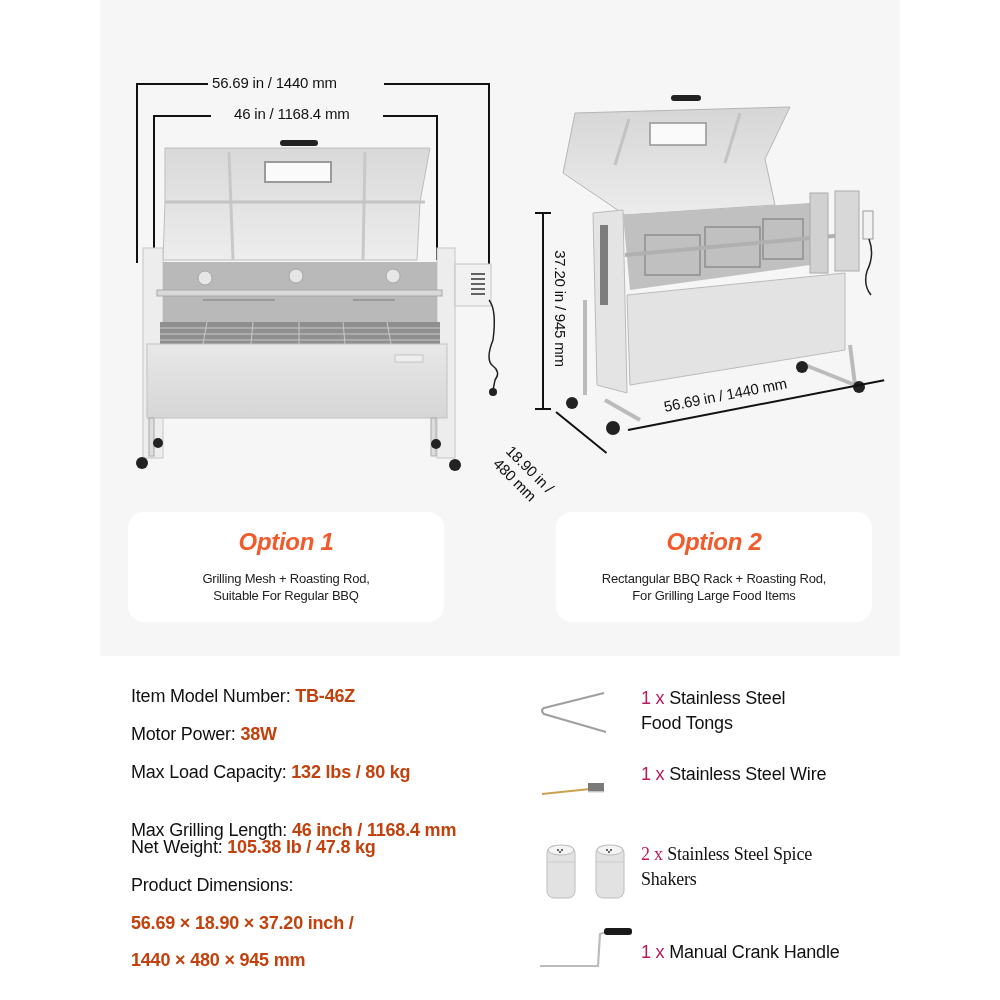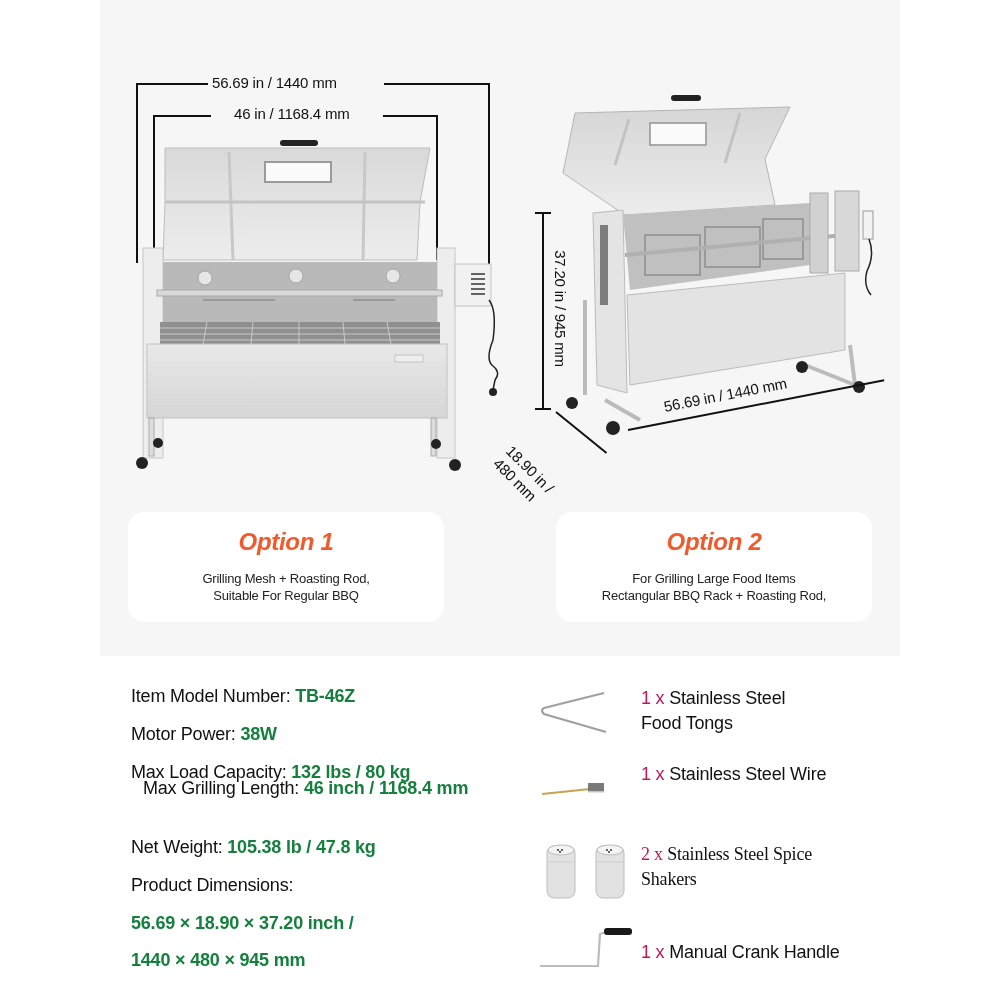--- a/index.html
+++ b/index.html
@@ -12,21 +12,21 @@
   .dim-line { position: absolute; background: #111; }
   .dim-label { position: absolute; font-size: 15px; color: #111; white-space: nowrap; letter-spacing: -0.2px; }
 
   
   .option-card { position: absolute; top: 512px; width: 316px; height: 110px; background: #ffffff; border-radius: 16px; text-align: center; }
   .option-title { margin-top: 16px; font-size: 24px; font-weight: bold; color: #f15a2b; letter-spacing: -0.3px; font-style: italic; }
   .option-desc { margin-top: 14px; font-size: 13px; line-height: 17px; color: #222; letter-spacing: -0.2px; }
 
   
   .spec-row { position: absolute; left: 131px; font-size: 18px; color: #111; white-space: nowrap; letter-spacing: -0.2px; }
-  .spec-val { color: #15803d; font-weight: bold; }
+  .spec-val { color: #c2410c; font-weight: bold; }
 
   
   .acc-text { position: absolute; left: 641px; font-size: 18px; line-height: 25px; color: #111; letter-spacing: -0.2px; }
   .acc-qty { color: #be185d; }
   .acc-img { position: absolute; }
 </style>
 </head>
 <body>
 
 <div class="top-panel"></div>
@@ -180,30 +180,30 @@
 <div class="option-card" style="left:128px;">
   <div class="option-title">Option 1</div>
   <div class="option-desc">
     <div>Grilling Mesh + Roasting Rod,</div>
     <div>Suitable For Regular BBQ</div>
   </div>
 </div>
 <div class="option-card" style="left:556px;">
   <div class="option-title">Option 2</div>
   <div class="option-desc">
+    <div>Rectangular BBQ Rack + Roasting Rod,</div>
     <div>For Grilling Large Food Items</div>
-    <div>Rectangular BBQ Rack + Roasting Rod,</div>
   </div>
 </div>
 
 <div>
   <div class="spec-row" style="top:686px;"><span>Item Model Number: </span><span class="spec-val">TB-46Z</span></div>
   <div class="spec-row" style="top:724px;"><span>Motor Power: </span><span class="spec-val">38W</span></div>
   <div class="spec-row" style="top:762px;"><span>Max Load Capacity: </span><span class="spec-val">132 lbs / 80 kg</span></div>
-  <div class="spec-row" style="top:778px;margin-left:12px;"><span>Max Grilling Length: </span><span class="spec-val">46 inch / 1168.4 mm</span></div>
+  <div class="spec-row" style="top:820px;"><span>Max Grilling Length: </span><span class="spec-val">46 inch / 1168.4 mm</span></div>
   <div class="spec-row" style="top:837px;"><span>Net Weight: </span><span class="spec-val">105.38 lb / 47.8 kg</span></div>
   <div class="spec-row" style="top:875px;"><span>Product Dimensions:</span></div>
   <div class="spec-row spec-val" style="top:913px;">56.69 × 18.90 × 37.20 inch /</div>
   <div class="spec-row spec-val" style="top:950px;">1440 × 480 × 945 mm</div>
 </div>
 
 <svg class="acc-img" style="left:538px;top:690px;" width="70" height="46" viewBox="0 0 70 46">
   <path d="M66 3 L6 18 Q2 20 6 24 L68 42" fill="none" stroke="#a0a0a0" stroke-width="2.2"></path>
 </svg>
 <div class="acc-text" style="top:686px;">

